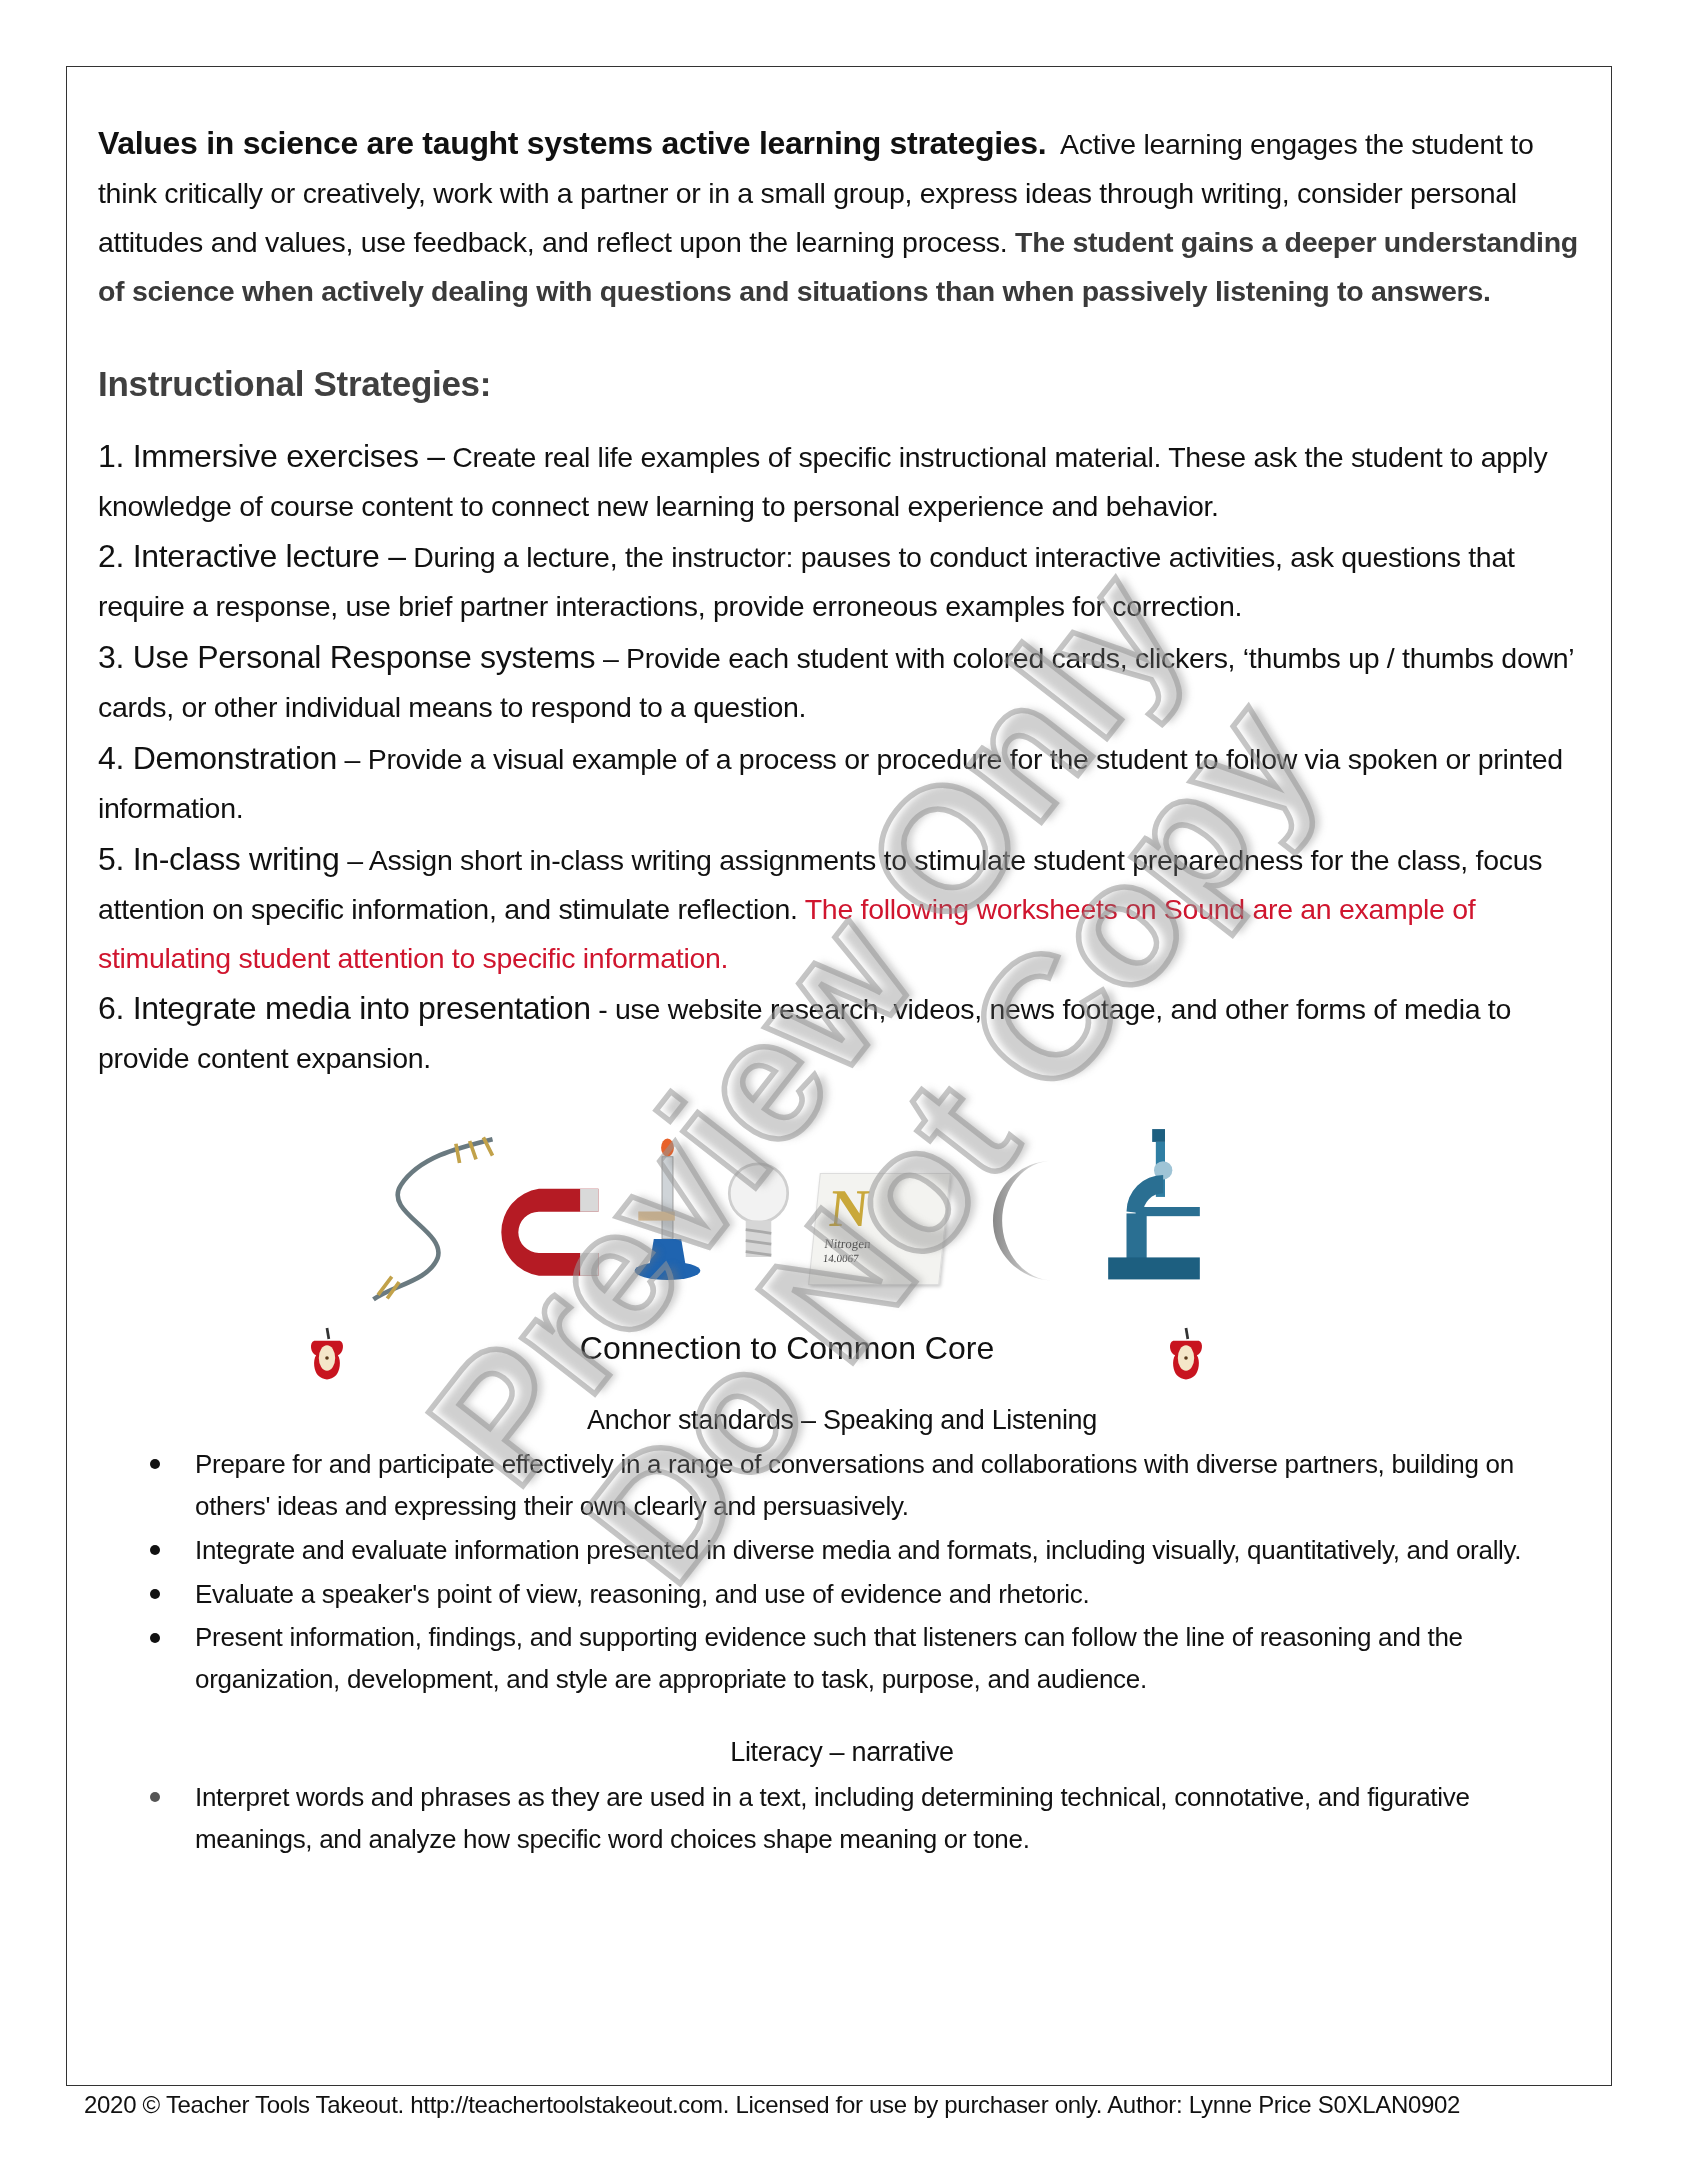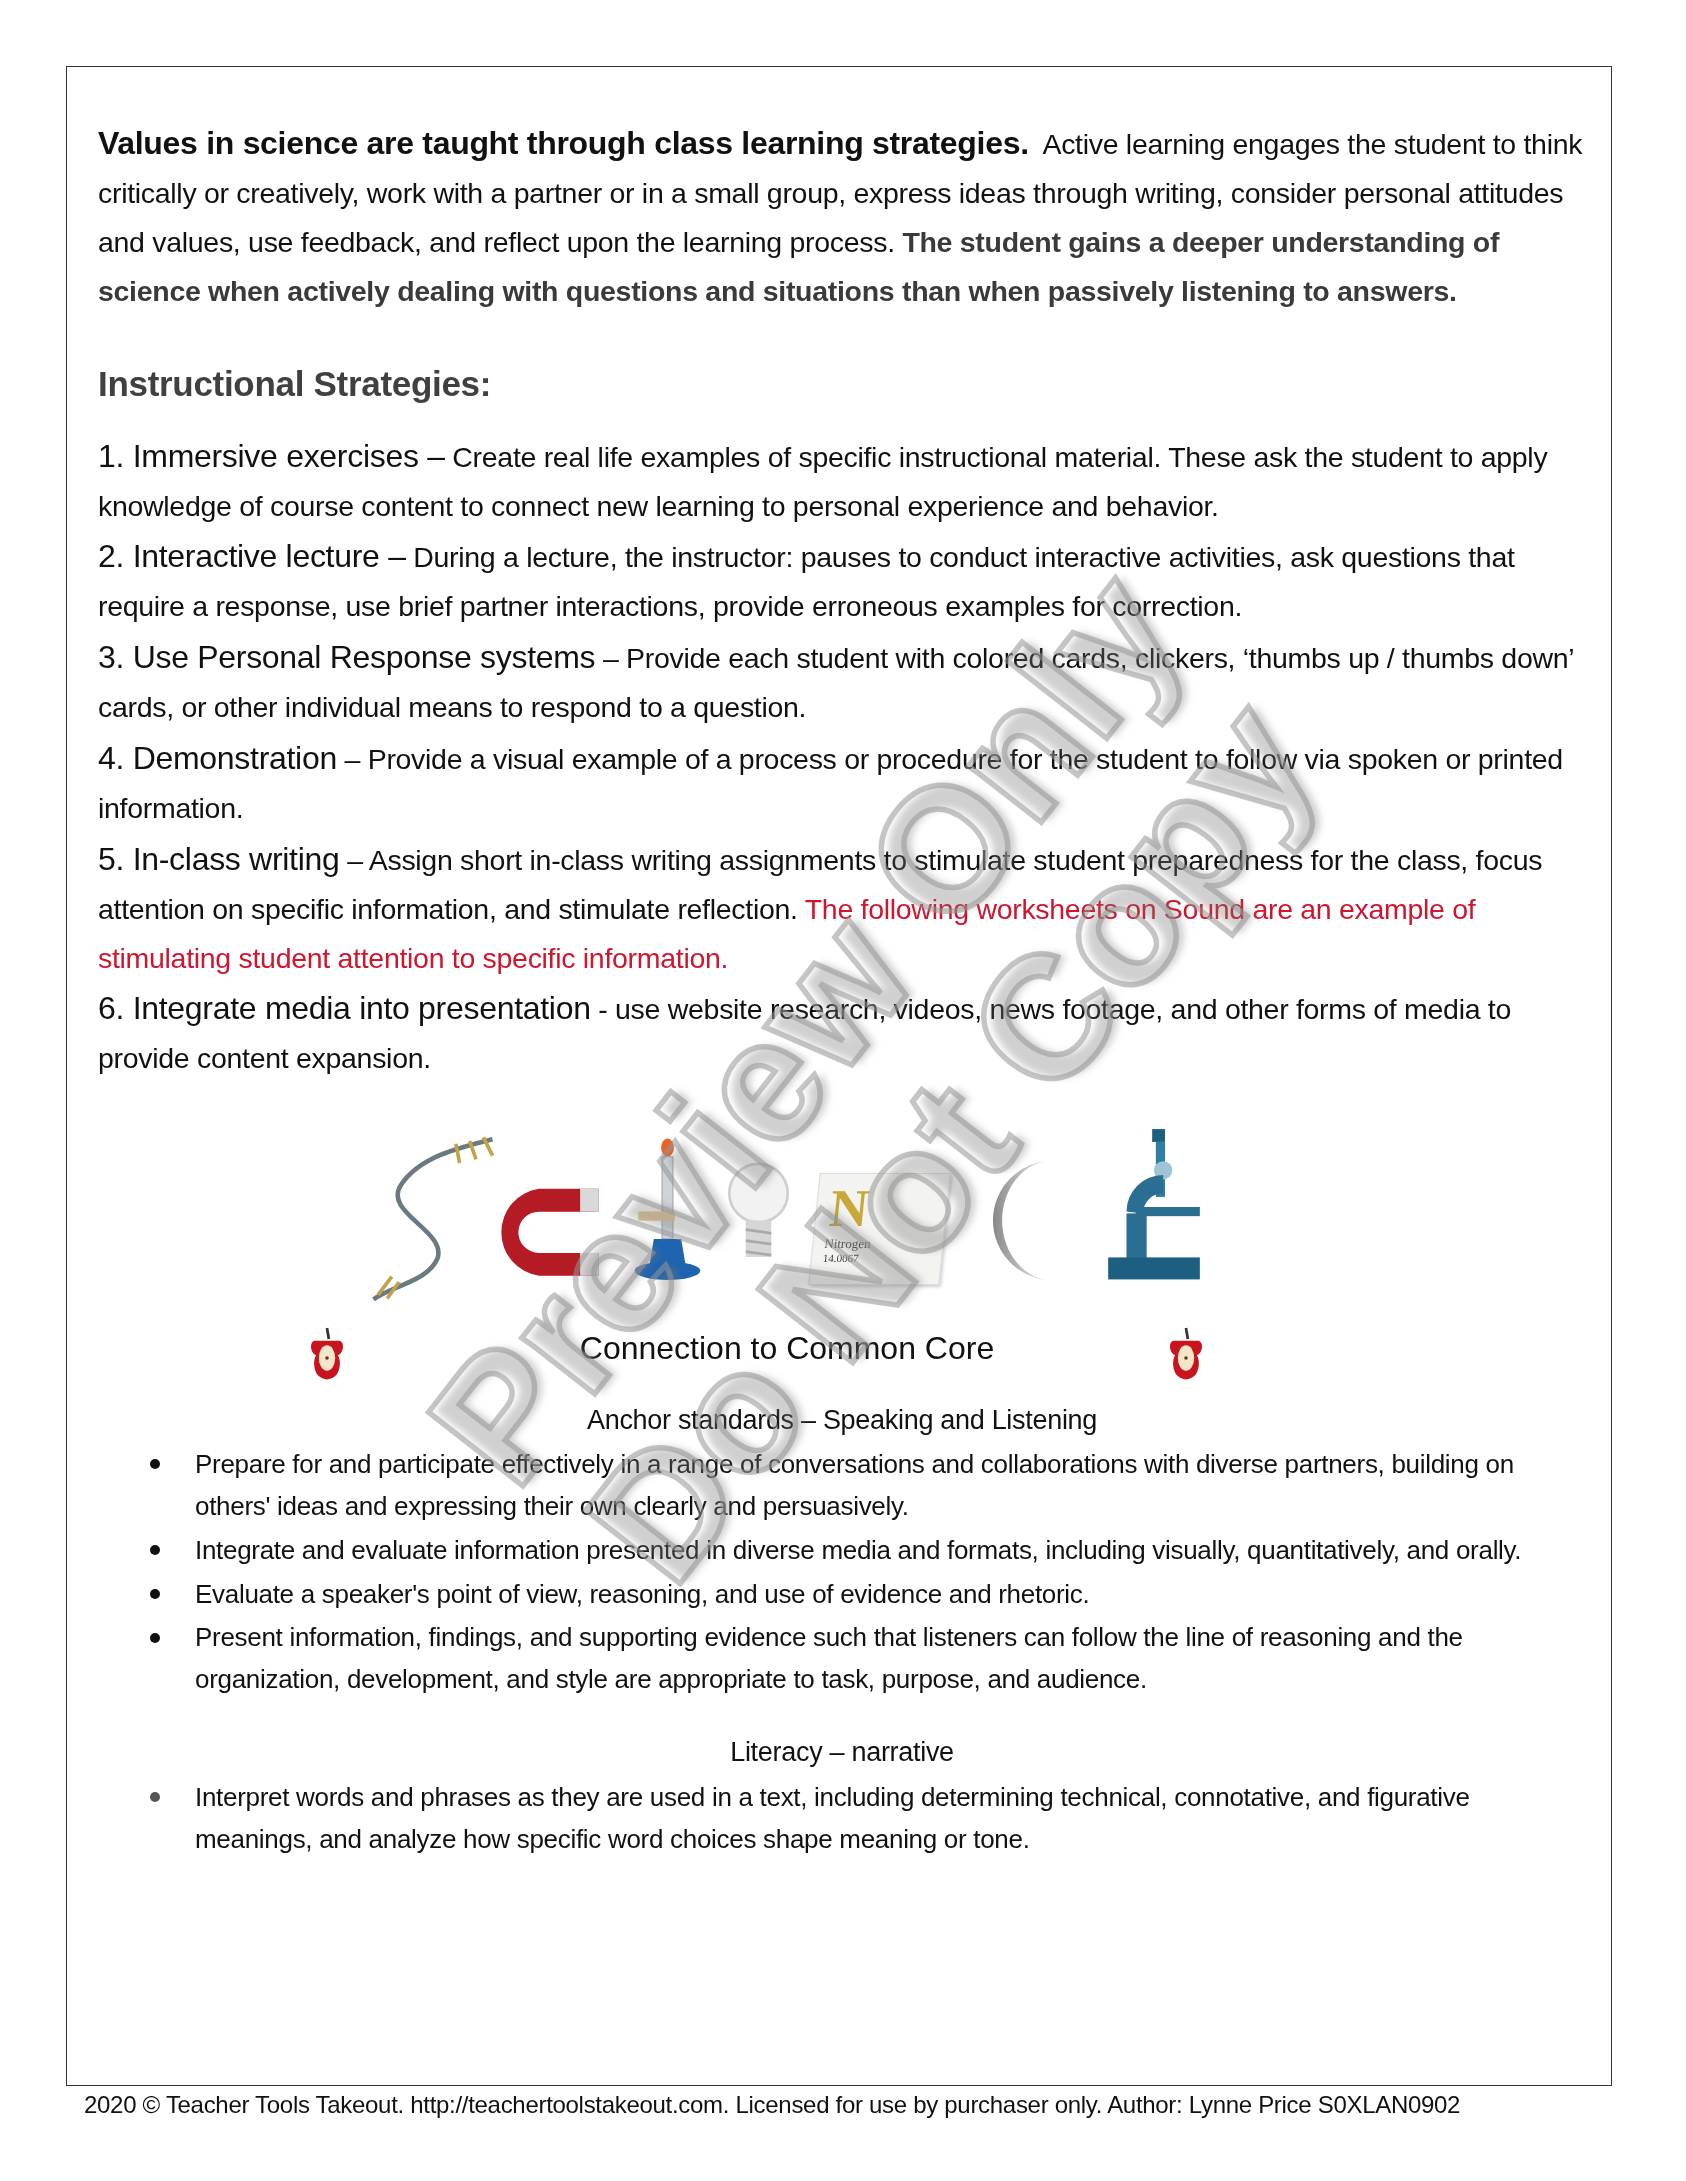--- a/index.html
+++ b/index.html
@@ -31,21 +31,21 @@
                text-shadow:5.5px 5.5px 7.3px rgba(120,120,120,0.35); line-height:184px; text-align:center; pointer-events:none; white-space:nowrap; }
 </style>
 </head>
 <body>
 
 <div class="page-frame"></div>
 
 <div class="content">
 
   <p class="intro">
-    <span class="lead">Values in science are taught through class learning strategies.</span>&nbsp;
+    <span class="lead">Values in science are taught systems active learning strategies.</span>&nbsp;
     <span>Active learning engages the student to think critically or creatively, work with a partner or in a small group, express ideas through writing, consider personal attitudes and values, use feedback, and reflect upon the learning process.</span>
     <span class="soft">The student gains a deeper understanding of science when actively dealing with questions and situations than when passively listening to answers.</span>
   </p>
 
   <div class="section-title">Instructional Strategies:</div>
 
   <div>
     <p class="strategy">
       <span class="name">1. Immersive exercises –</span>
       <span>Create real life examples of specific instructional material. These ask the student to apply knowledge of course content to connect new learning to personal experience and behavior.</span>

